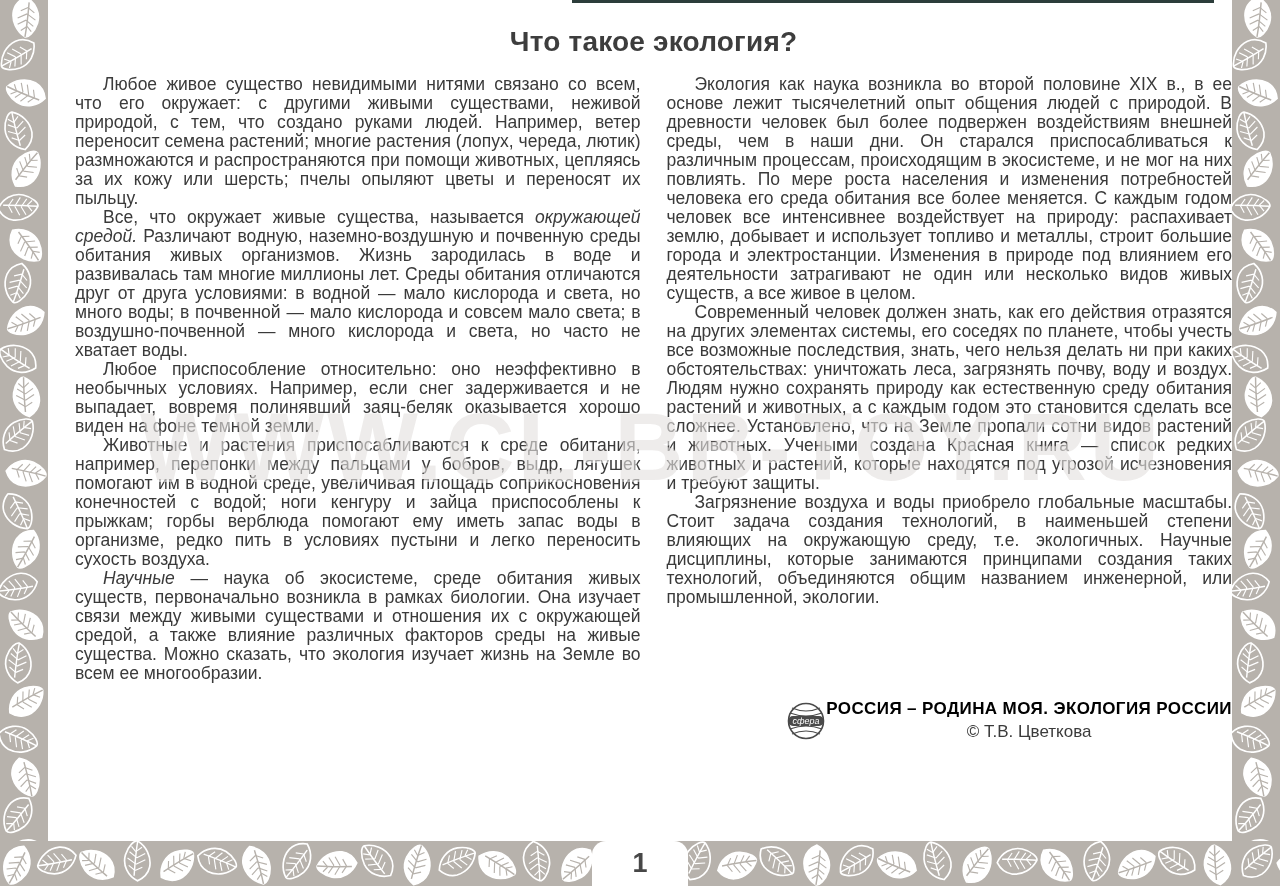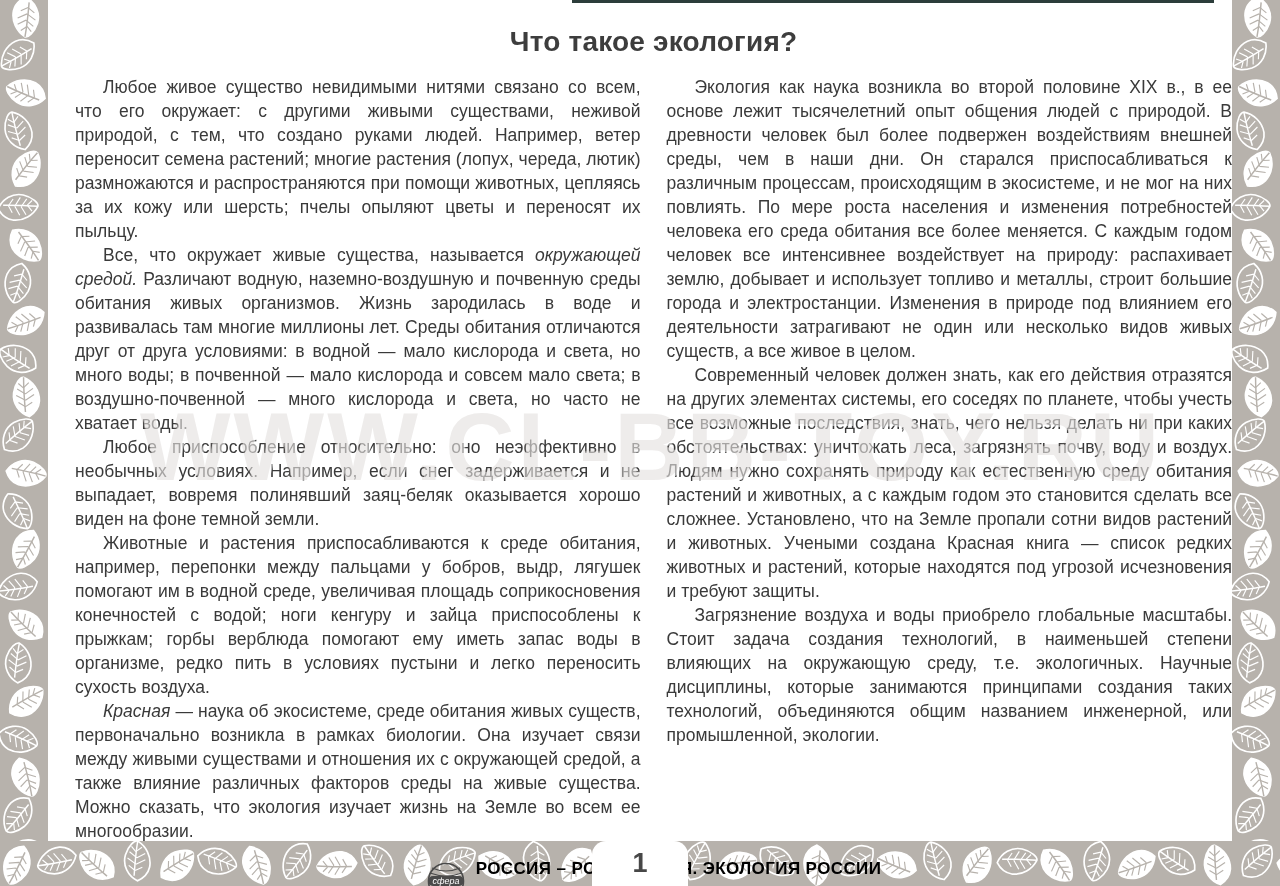--- a/index.html
+++ b/index.html
@@ -9,25 +9,25 @@
   .strip{position:absolute;background:#b7b2ac;overflow:hidden;z-index:2;}
   .strip-left{left:0;top:0;width:48px;height:886px;}
   .strip-right{right:0;top:0;width:48px;height:886px;}
   .strip-bottom{left:0;bottom:0;width:1280px;height:45px;}
   .leaf{position:absolute;}
   .top-line{position:absolute;top:0;left:572px;width:642px;height:3px;background:#2c3d3b;z-index:3;}
   
   .content{position:absolute;left:75px;top:0;width:1157px;z-index:2;}
   h1.title{margin:26px 0 17px 0;text-align:center;font-size:28px;font-weight:bold;color:#3d3d3d;letter-spacing:0.2px;}
   .columns{display:flex;gap:26px;}
-  .col{width:566px;text-align:justify;font-size:17.5px;line-height:24px;color:#3a3a3a;}
+  .col{width:566px;text-align:justify;font-size:17.5px;line-height:19px;color:#3a3a3a;}
   .col p{margin:0;text-indent:28px;}
   .col p em{font-style:italic;}
   
-  .footer{margin-top:16px;display:flex;justify-content:center;align-items:center;gap:10px;}
+  .footer{margin-top:16px;display:flex;justify-content:flex-end;align-items:center;}
   .footer-text{text-align:center;}
   .series-title{font-weight:bold;font-size:17px;letter-spacing:0.4px;color:#000000;}
   .copyright{font-size:17px;margin-top:3px;color:#3b3b3b;}
   .logo{display:inline-flex;}
   
   .page-num{position:absolute;left:50%;bottom:0;transform:translateX(-50%);
             width:96px;height:45px;background:#ffffff;border-radius:14px 14px 0 0;
             display:flex;align-items:center;justify-content:center;
             font-size:27px;font-weight:bold;color:#474747;z-index:4;}
   
@@ -454,21 +454,21 @@
   <div class="top-line"></div>
 
   <div class="content">
     <h1 class="title">Что такое экология?</h1>
     <div class="columns">
       <div class="col" id="col-left">
           <p><span>Любое живое существо невидимыми нитями связано со всем, что его окружает: с другими живыми существами, неживой природой, с тем, что создано руками людей. Например, ветер переносит семена растений; многие растения (лопух, череда, лютик) размножаются и распространяются при помощи животных, цепляясь за их кожу или шерсть; пчелы опыляют цветы и переносят их пыльцу.</span></p>
           <p><span>Все, что окружает живые существа, называется </span><em>окружающей средой.</em><span> Различают водную, наземно-воздушную и почвенную среды обитания живых организмов. Жизнь зародилась в воде и развивалась там многие миллионы лет. Среды обитания отличаются друг от друга условиями: в водной — мало кислорода и света, но много воды; в почвенной — мало кислорода и совсем мало света; в воздушно-почвенной — много кислорода и света, но часто не хватает воды.</span></p>
           <p><span>Любое приспособление относительно: оно неэффективно в необычных условиях. Например, если снег задерживается и не выпадает, вовремя полинявший заяц-беляк оказывается хорошо виден на фоне темной земли.</span></p>
           <p><span>Животные и растения приспосабливаются к среде обитания, например, перепонки между пальцами у бобров, выдр, лягушек помогают им в водной среде, увеличивая площадь соприкосновения конечностей с водой; ноги кенгуру и зайца приспособлены к прыжкам; горбы верблюда помогают ему иметь запас воды в организме, редко пить в условиях пустыни и легко переносить сухость воздуха.</span></p>
-          <p><em>Красная</em><span> — наука об экосистеме, среде обитания живых существ, первоначально возникла в рамках биологии. Она изучает связи между живыми существами и отношения их с окружающей средой, а также влияние различных факторов среды на живые существа. Можно сказать, что экология изучает жизнь на Земле во всем ее многообразии.</span></p>
+          <p><em>Научные</em><span> — наука об экосистеме, среде обитания живых существ, первоначально возникла в рамках биологии. Она изучает связи между живыми существами и отношения их с окружающей средой, а также влияние различных факторов среды на живые существа. Можно сказать, что экология изучает жизнь на Земле во всем ее многообразии.</span></p>
         </div>
       <div class="col" id="col-right">
           <p><span>Экология как наука возникла во второй половине XIX в., в ее основе лежит тысячелетний опыт общения людей с природой. В древности человек был более подвержен воздействиям внешней среды, чем в наши дни. Он старался приспосабливаться к различным процессам, происходящим в экосистеме, и не мог на них повлиять. По мере роста населения и изменения потребностей человека его среда обитания все более меняется. С каждым годом человек все интенсивнее воздействует на природу: распахивает землю, добывает и использует топливо и металлы, строит большие города и электростанции. Изменения в природе под влиянием его деятельности затрагивают не один или несколько видов живых существ, а все живое в целом.</span></p>
           <p><span>Современный человек должен знать, как его действия отразятся на других элементах системы, его соседях по планете, чтобы учесть все возможные последствия, знать, чего нельзя делать ни при каких обстоятельствах: уничтожать леса, загрязнять почву, воду и воздух. Людям нужно сохранять природу как естественную среду обитания растений и животных, а с каждым годом это становится сделать все сложнее. Установлено, что на Земле пропали сотни видов растений и животных. Учеными создана Красная книга — список редких животных и растений, которые находятся под угрозой исчезновения и требуют защиты.</span></p>
           <p><span>Загрязнение воздуха и воды приобрело глобальные масштабы. Стоит задача создания технологий, в наименьшей степени влияющих на окружающую среду, т.е. экологичных. Научные дисциплины, которые занимаются принципами создания таких технологий, объединяются общим названием инженерной, или промышленной, экологии.</span></p>
         </div>
     </div>
 
     <div class="footer">
       <span class="logo">

